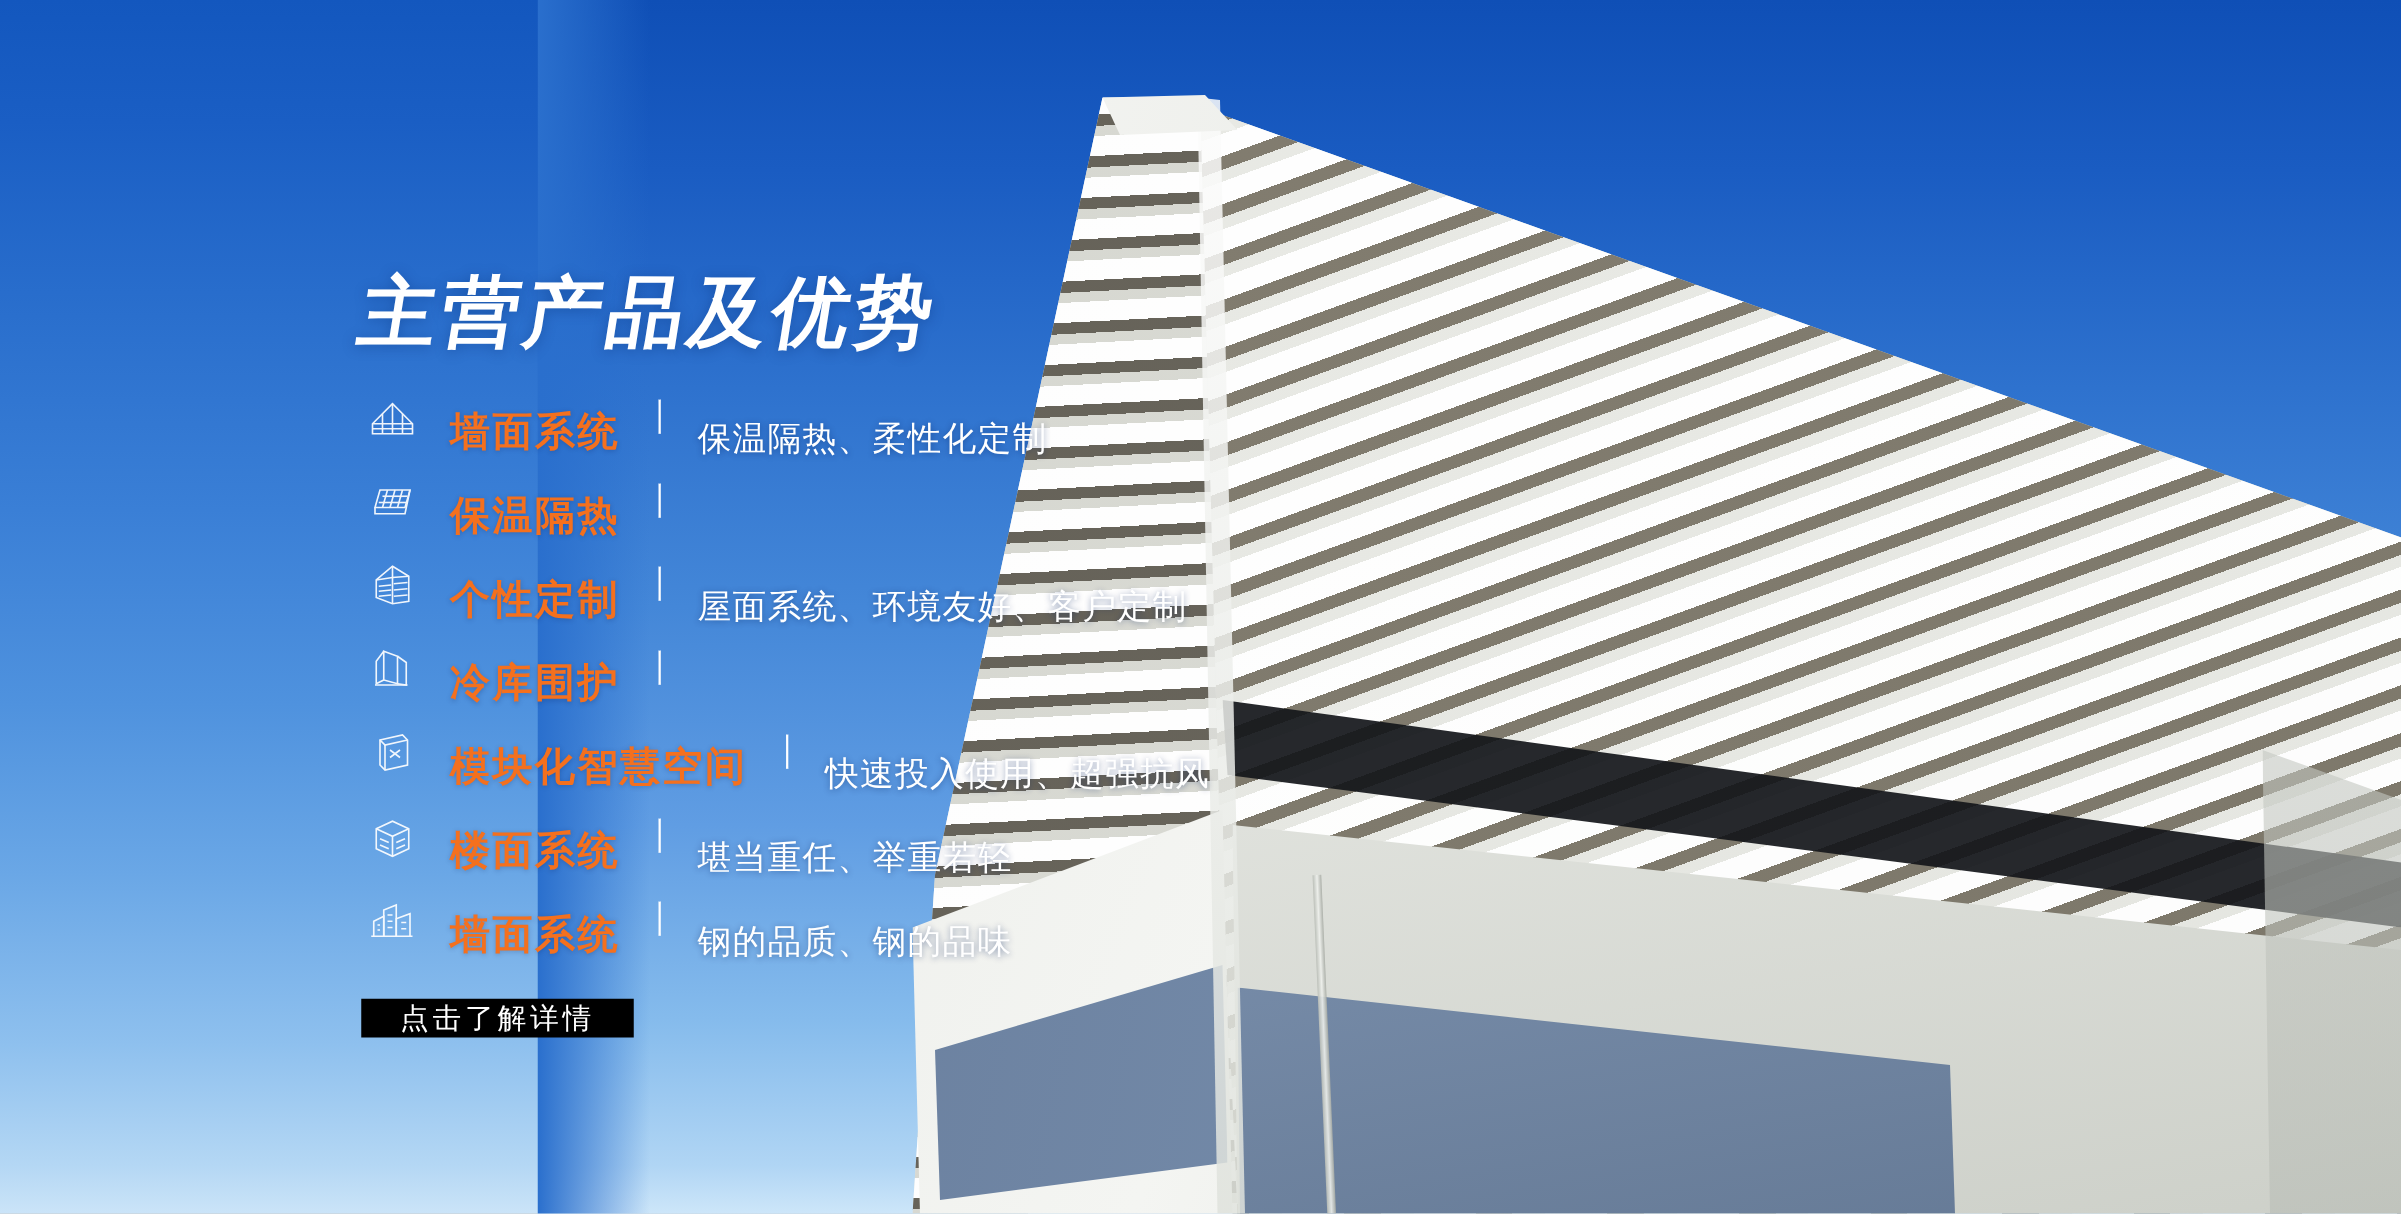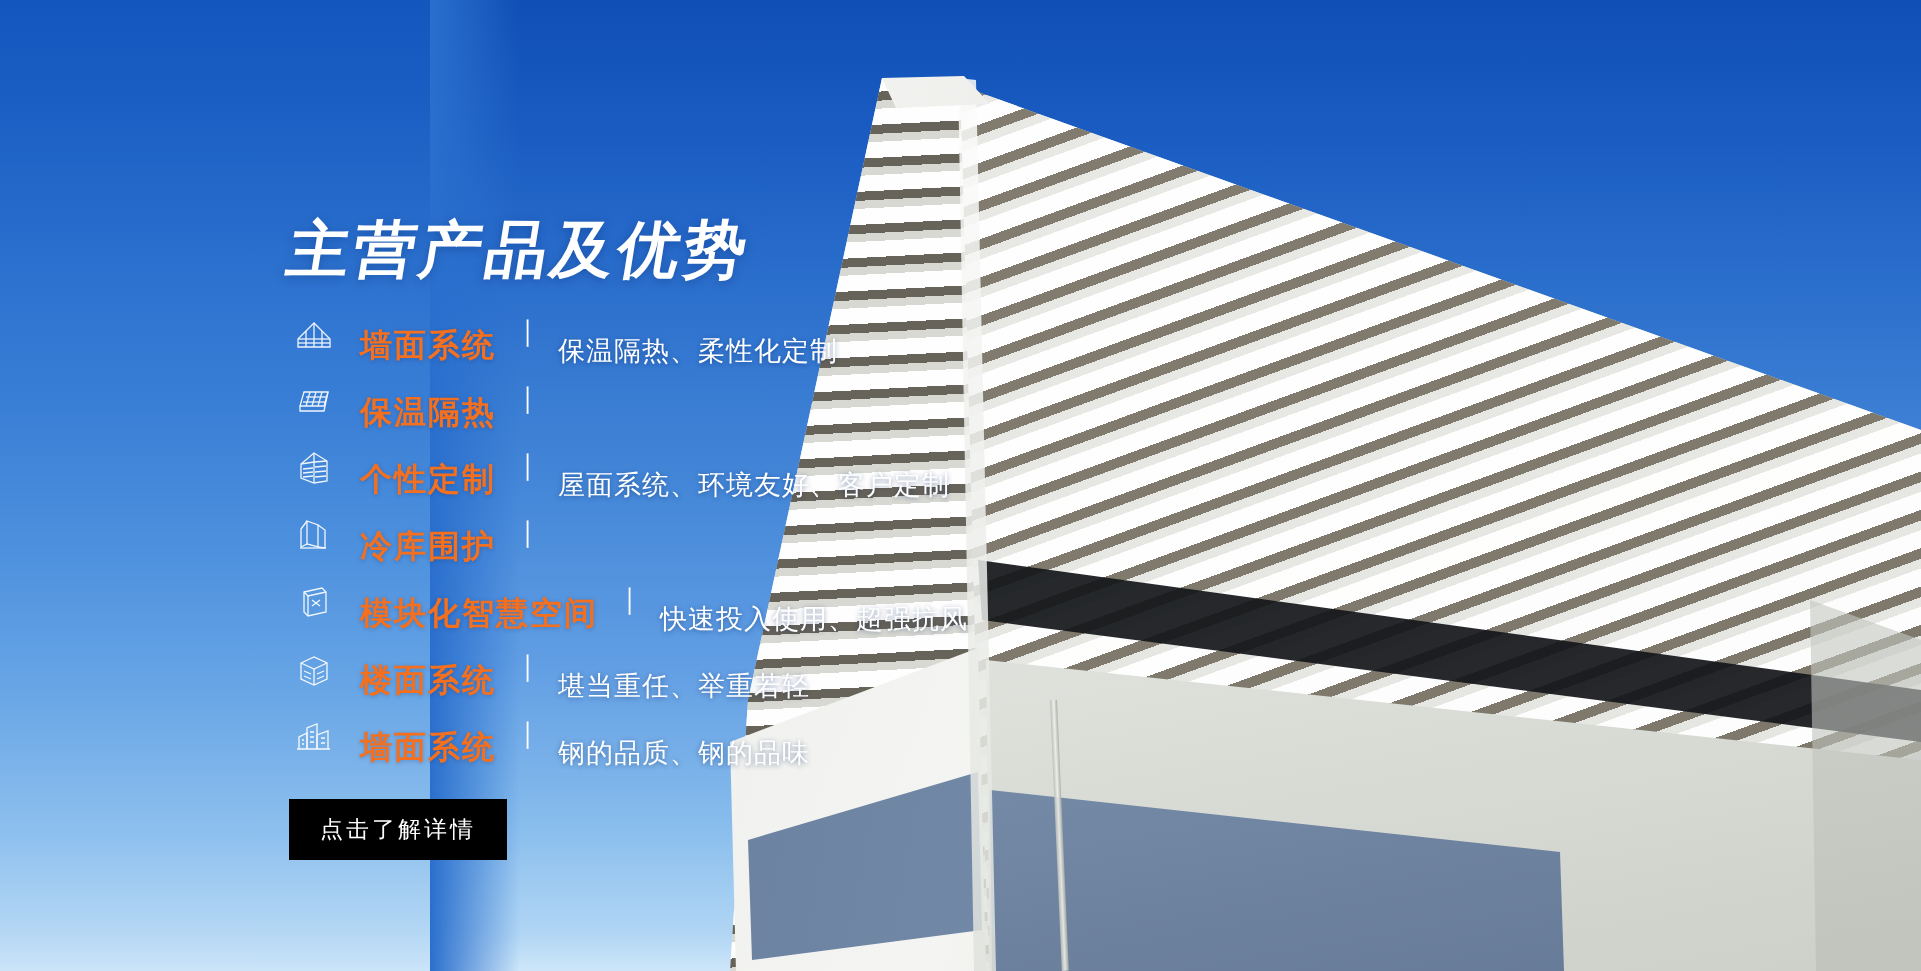--- a/index.html
+++ b/index.html
@@ -233,21 +233,21 @@
     margin-top:34px;
   }
 
   .cta{
     position:absolute;
     left:289px; top:799px;
     background:#000000;
     color:#ffffff;
     font-size:23px;
     letter-spacing:3px;
-    padding:15px 31px;
+    padding:0 31px;
     border:none;
     cursor:pointer;
     font-family:"DejaVu Sans","Liberation Sans",sans-serif;
   }
 </style>
 </head>
 <body>
 
 <div class="stage">
 

